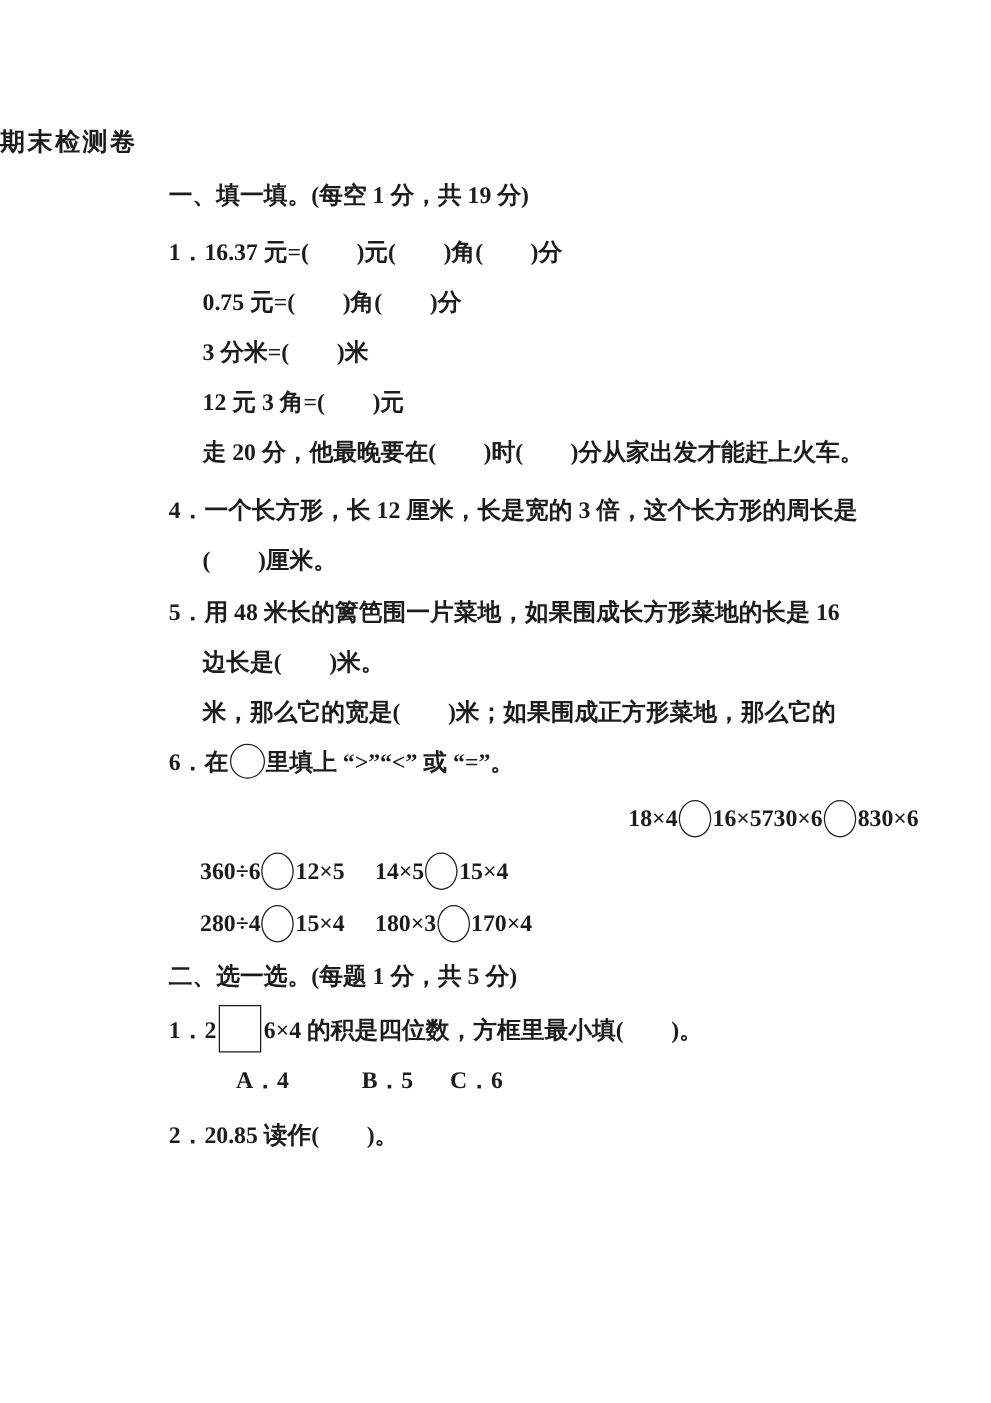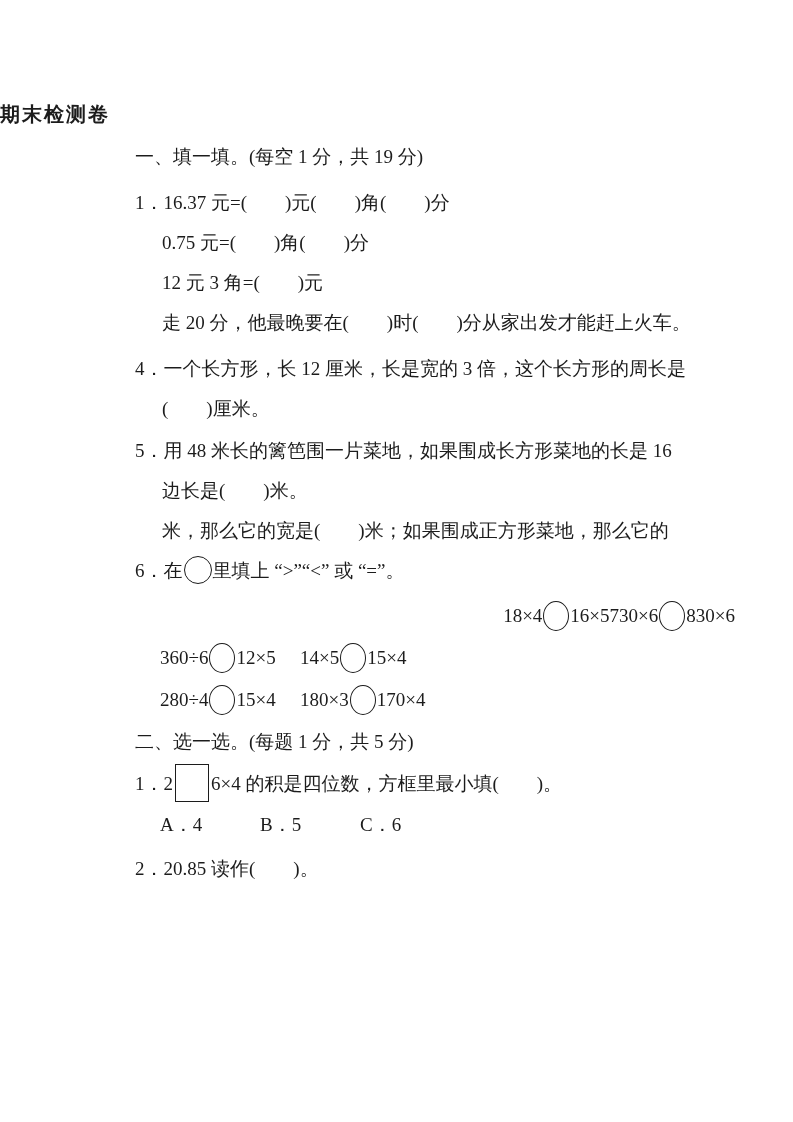--- a/index.html
+++ b/index.html
@@ -21,20 +21,21 @@
     line-height: 23px;
     text-align: left;
     font-family: Liberation Serif, serif;
     font-weight: bold;
     font-size: 20px;
     letter-spacing: 2px;
   }
   .content {
     margin-left: 135px;
     width: 600px;
+    font-weight: bold;
   }
   .line {
     height: 40px;
     line-height: 40px;
     white-space: nowrap;
   }
   .mt11 { margin-top: 11px; }
   .mt6  { margin-top: 6px; }
   .mt5  { margin-top: 5px; text-align: right; }
   .mt4  { margin-top: 4px; }
@@ -65,35 +66,36 @@
   .answer-box {
     display: inline-block;
     box-sizing: border-box;
     width: 34px;
     height: 38px;
     border: 1.5px solid currentColor;
     vertical-align: -12px;
     margin: 0 2px;
   }
   .pair1 { display: inline-block; width: 140px; }
-  .opt   { display: inline-block; width: 100px; }
+  .opt   { display: inline-block; width: 100px; text-align: center; }
 </style>
 </head>
 <body>
 
 <div class="page">
 
   <div class="title">期末检测卷</div>
 
   <div class="content">
 
     <div class="line mt11">一、填一填。(每空 1 分，共 19 分)</div>
 
     <div class="line mt6">1．16.37 元=(　　)元(　　)角(　　)分</div>
     <div class="line indent">0.75 元=(　　)角(　　)分</div>
+    <div class="line indent">3 分米=(　　)米</div>
     <div class="line indent">12 元 3 角=(　　)元</div>
 
 
     <div class="line indent">走 20 分，他最晚要在(　　)时(　　)分从家出发才能赶上火车。</div>
 
     <div class="line mt6">4．一个长方形，长 12 厘米，长是宽的 3 倍，这个长方形的周长是</div>
     <div class="line indent">(　　)厘米。</div>
 
     <div class="line mt2">5．用 48 米长的篱笆围一片菜地，如果围成长方形菜地的长是 16</div>
     <div class="line indent">边长是(　　)米。</div>

